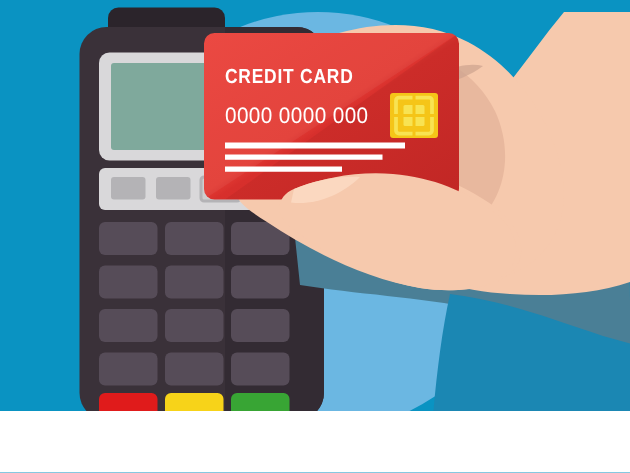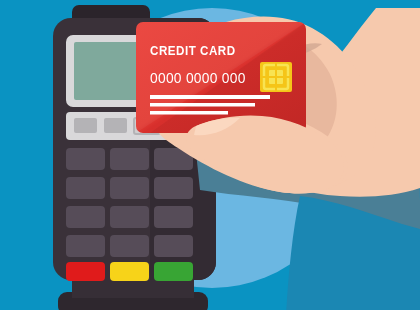--- a/index.html
+++ b/index.html
@@ -7,21 +7,21 @@
     padding: 0;
     background: #ffffff;
   }
   body {
     font-family: "Liberation Sans", sans-serif;
   }
 
   #scene {
     position: relative;
     width: 420px;
-    height: 310px;
+    height: 274px;
     overflow: hidden;
     background: #0f172a;
   }
 
   #scene svg {
     display: block;
     width: 420px;
     height: 315px;
   }
 

